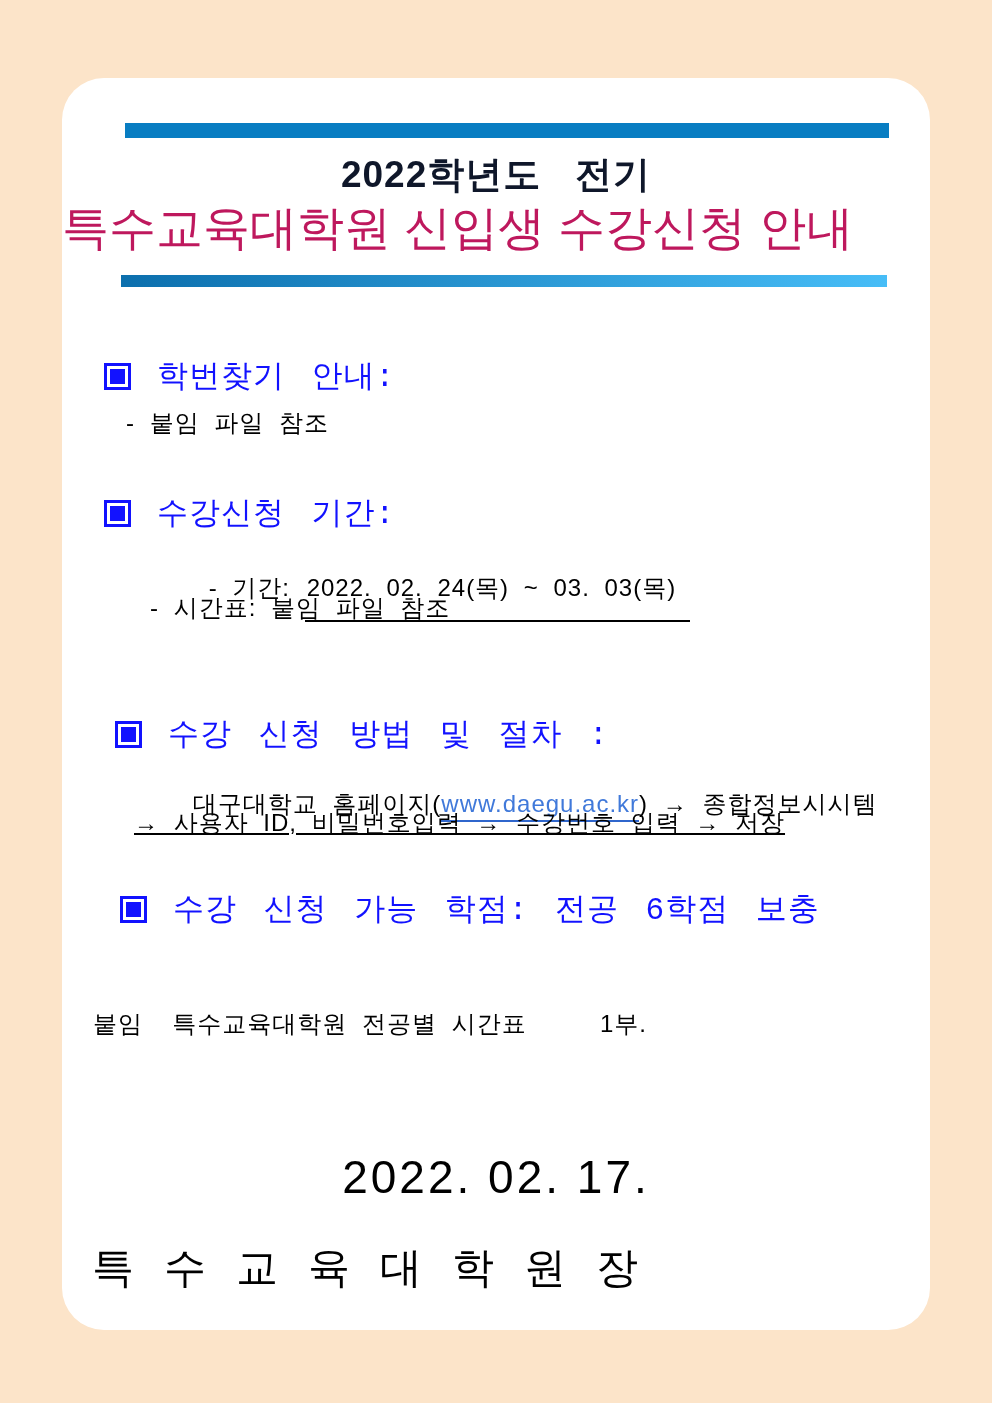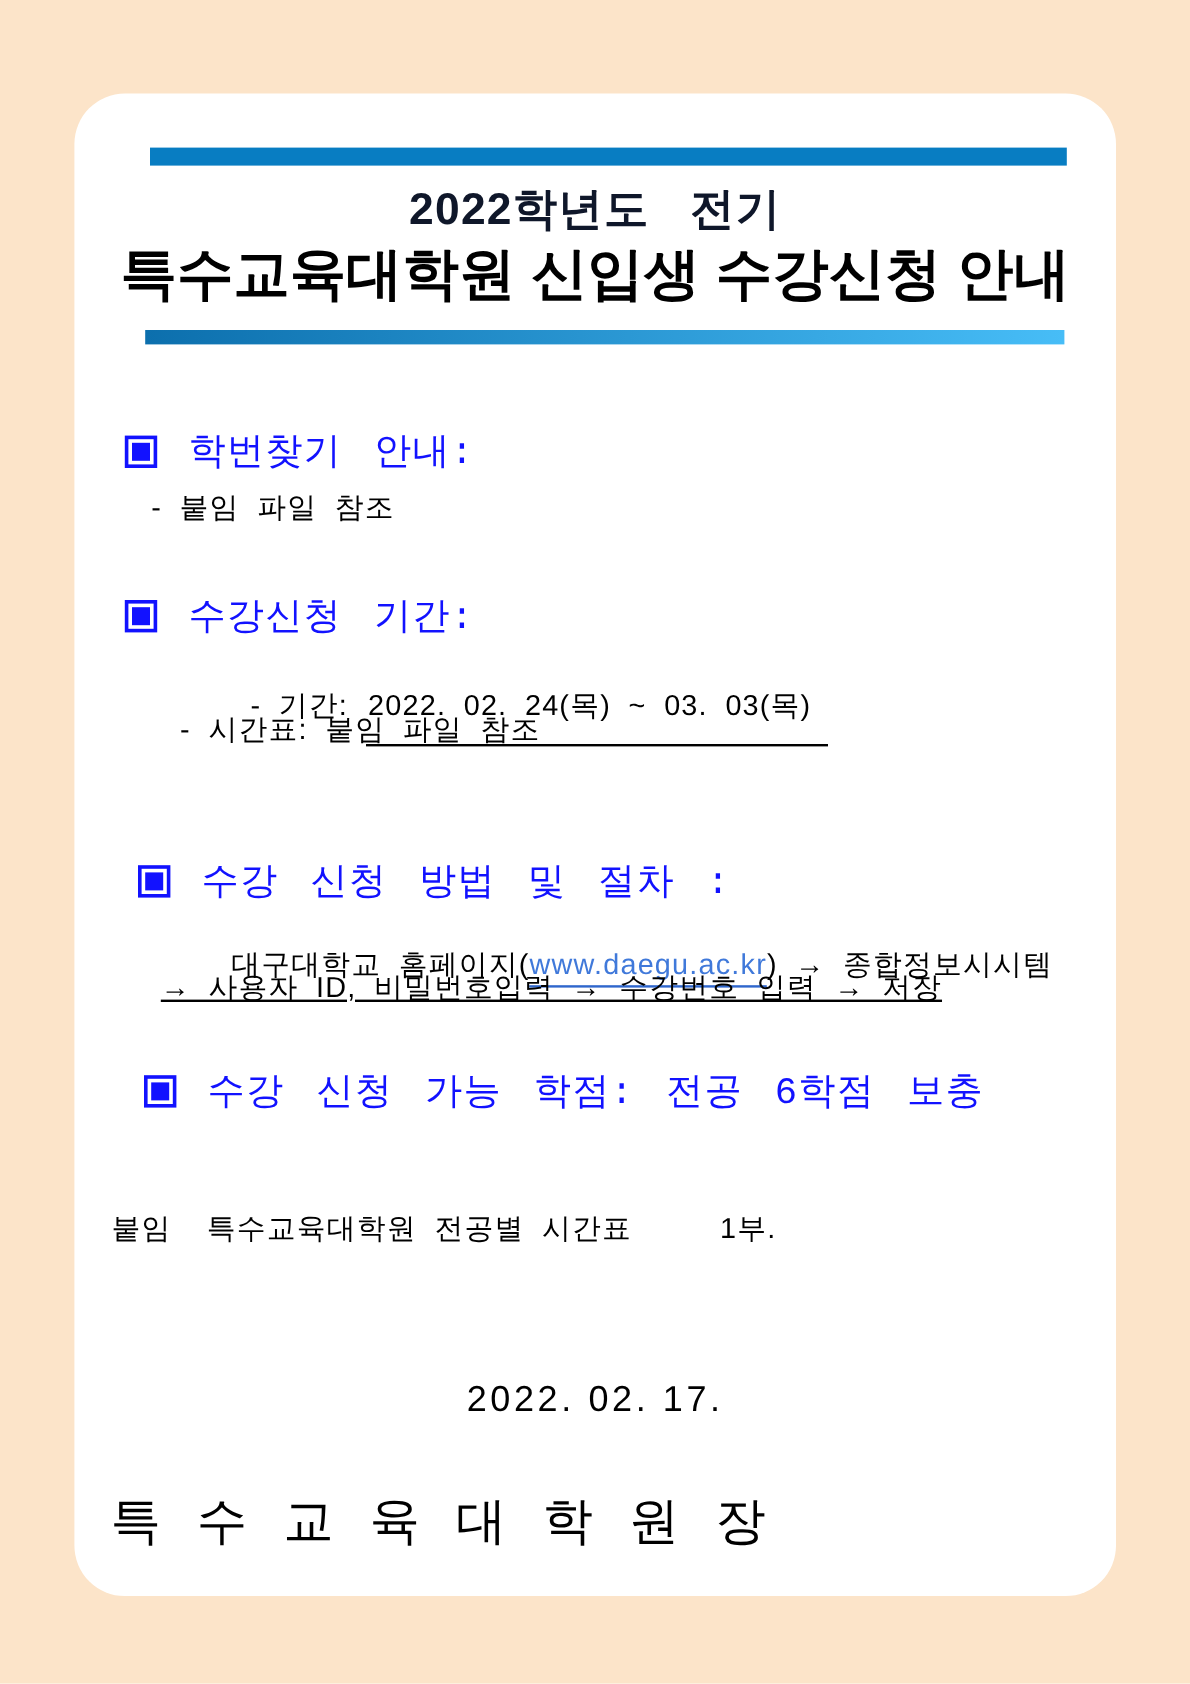--- a/index.html
+++ b/index.html
@@ -35,23 +35,23 @@
     left: 0; top: 72px; width: 100%;
     text-align: center;
     font-size: 37px; font-weight: bold;
     color: #0f172a;
     letter-spacing: 1px;
     white-space: pre;
   }
   .title2 {
     position: absolute;
     left: 0; top: 119px; width: 100%;
-    text-align: center;
-    font-size: 47px; font-weight: bold;
-    color: #000000;
+    text-align: left;
+    font-size: 47px; font-weight: normal;
+    color: #be185d;
     letter-spacing: 0px;
     white-space: pre;
   }
 
   .kr {
     font-size: 24px;
     color: #000000;
     letter-spacing: 1px;
     word-spacing: 7px;
     white-space: pre;
@@ -96,21 +96,21 @@
     padding-bottom: 2px;
     text-decoration: none;
   }
 
   .attach-line { position: absolute; left: 31px; top: 930px; }
 
   .date-line {
     position: absolute;
     left: 0; top: 1072px; width: 100%;
     text-align: center;
-    font-size: 30px;
+    font-size: 46px;
     letter-spacing: 3px;
     white-space: pre;
   }
   .sign-line {
     position: absolute;
     left: 0; top: 1162px; width: 100%;
     text-align: left;
     font-size: 42px;
     letter-spacing: 30px;
     text-indent: 30px;

